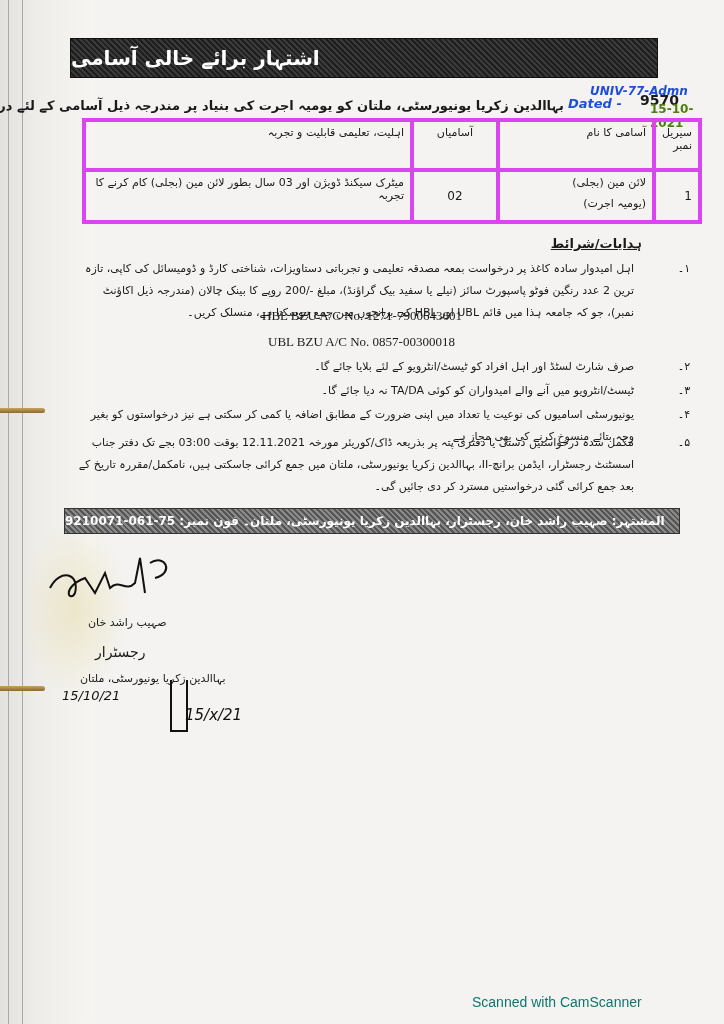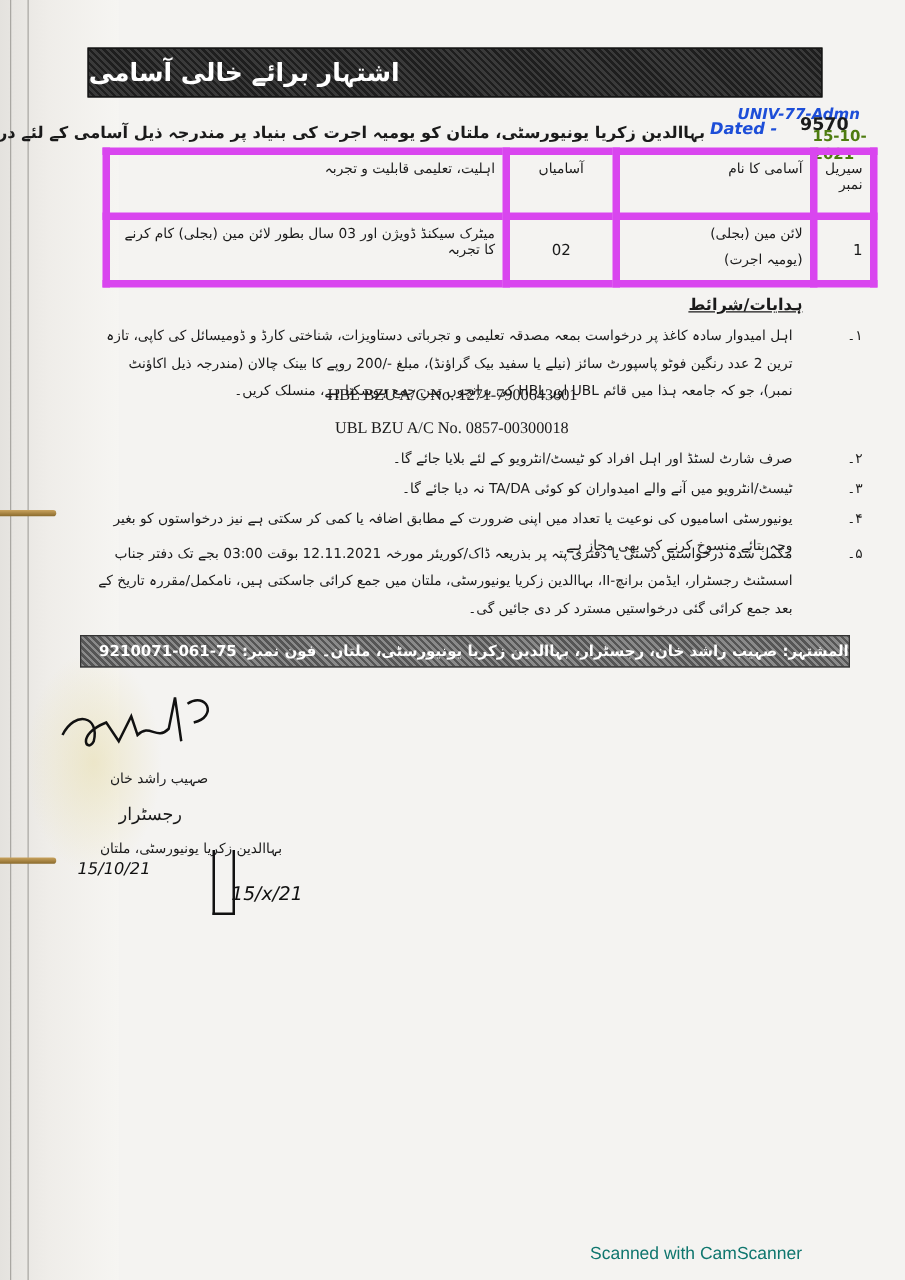--- a/index.html
+++ b/index.html
@@ -46,21 +46,21 @@
   .intro {
     position:absolute; right:160px; top:98px; font-size:13px; font-weight:bold;
     direction:rtl; white-space:nowrap;
   }
 
   table.posts {
     position:absolute; left:82px; top:118px; width:620px;
     border-collapse:collapse; direction:rtl; font-size:11px;
   }
   table.posts th, table.posts td {
-    border:6px solid #d946ef; padding:4px 6px; vertical-align:top; text-align:right; font-weight:normal;
+    border:4px solid #d946ef; padding:4px 6px; vertical-align:top; text-align:right; font-weight:normal;
   }
   table.posts th { height:38px; }
   table.posts td { height:40px; }
   .c-serial { width:20px; text-align:center; }
   .c-name { width:140px; }
   .c-posts { width:70px; text-align:center !important; }
   td.c-posts { vertical-align:middle !important; font-size:12px; }
   td.c-serial { vertical-align:middle !important; font-size:12px; }
 
   .terms-title {
@@ -75,21 +75,21 @@
 
   .acct {
     position:absolute; font-family:Liberation Serif, serif; font-size:13px;
   }
 
   .footer-banner {
     position:absolute; left:64px; top:508px; width:614px; height:24px;
     background:#6b6b6b;
     background-image:repeating-linear-gradient(45deg,#8a8a8a 0 2px,#555 2px 4px);
     border:1px solid #333;
-    display:flex; align-items:center; justify-content:flex-start; direction:rtl;
+    display:flex; align-items:center; justify-content:flex-end; direction:rtl;
   }
   .footer-banner span { color:#fff; font-size:12px; font-weight:bold; }
 
   .signature {
     position:absolute; left:40px; top:548px; width:140px; height:60px;
   }
   .sig-name { position:absolute; left:88px; top:616px; font-size:11px; direction:rtl; }
   .sig-title { position:absolute; left:95px; top:644px; font-size:14px; font-weight:normal; direction:rtl; }
   .sig-org { position:absolute; left:80px; top:672px; font-size:11px; direction:rtl; }
   .hand-date1 { position:absolute; left:62px; top:688px; font-size:13px; font-style:italic; color:#111; }

